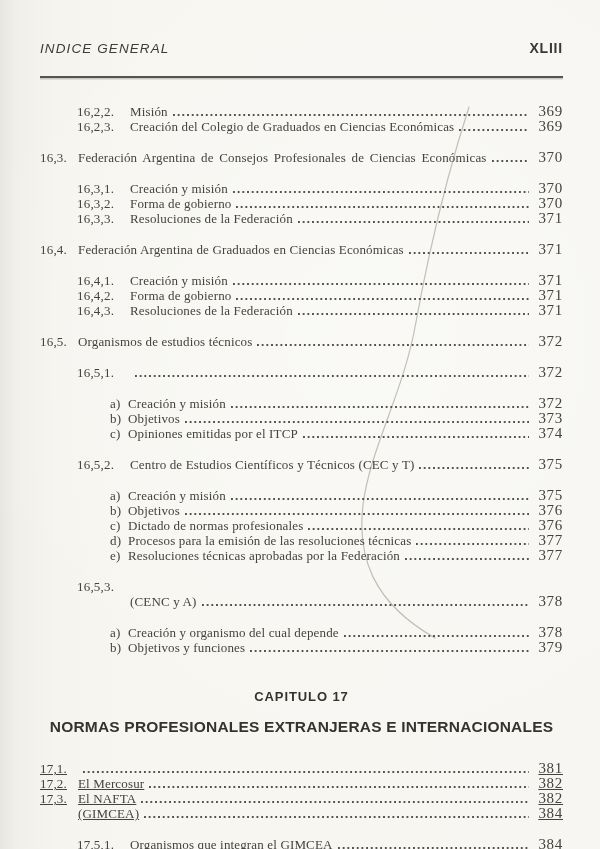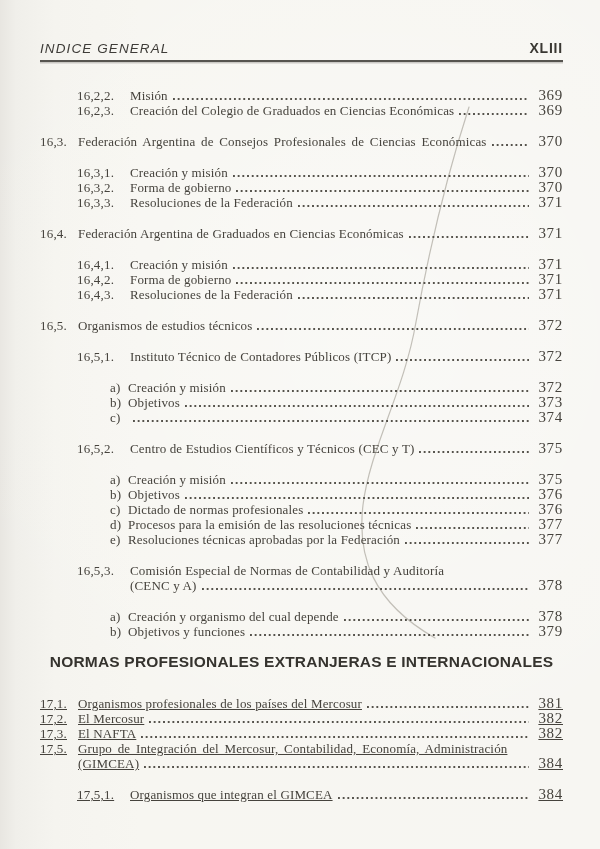--- a/index.html
+++ b/index.html
@@ -12,21 +12,21 @@
     color:#46433d;
   }
   .content { position:absolute; left:40px; top:40px; width:523px; }
 
   
   .page-header {
     display:flex; justify-content:space-between; align-items:baseline;
     font-family:"Liberation Sans", sans-serif;
     border-bottom:2.5px solid #56544f;
     box-shadow:0 1.5px 0 rgba(86,84,79,0.28);
-    padding-bottom:4px;
+    padding-bottom:20px;
   }
   .header-title { font-style:italic; font-size:13.5px; letter-spacing:1.1px; color:#3e3c38; }
   .header-page  { font-size:14px; font-weight:bold; letter-spacing:0.8px; color:#3a3833; }
 
   
   .toc { font-size:13px; }
   .toc-top { margin-top:26px; }
   .toc-bottom { margin-top:25px;text-decoration:underline; }
   .row { display:flex; align-items:baseline; line-height:15px; }
   .row.gap { margin-top:16px; }
@@ -131,38 +131,38 @@
           <span class="pagenum">371</span>
         </div>
         <div class="row lvl1 gap">
           <span class="num">16,5.</span>
           <span class="txt">Organismos de estudios técnicos</span>
           <span class="leader"></span>
           <span class="pagenum">372</span>
         </div>
         <div class="row lvl2 gap">
           <span class="num">16,5,1.</span>
-          <span class="txt">Instituto Técnico de Contadores Públicos (ITCP)</span>
           <span class="leader"></span>
           <span class="pagenum">372</span>
         </div>
         <div class="row lvl3 gap">
           <span class="num">a)</span>
           <span class="txt">Creación y misión</span>
           <span class="leader"></span>
           <span class="pagenum">372</span>
         </div>
         <div class="row lvl3">
           <span class="num">b)</span>
           <span class="txt">Objetivos</span>
           <span class="leader"></span>
           <span class="pagenum">373</span>
         </div>
         <div class="row lvl3">
           <span class="num">c)</span>
+          <span class="txt">Opiniones emitidas por el ITCP</span>
           <span class="leader"></span>
           <span class="pagenum">374</span>
         </div>
         <div class="row lvl2 gap">
           <span class="num">16,5,2.</span>
           <span class="txt">Centro de Estudios Científicos y Técnicos (CEC y T)</span>
           <span class="leader"></span>
           <span class="pagenum">375</span>
         </div>
         <div class="row lvl3 gap">
@@ -190,21 +190,20 @@
           <span class="pagenum">377</span>
         </div>
         <div class="row lvl3">
           <span class="num">e)</span>
           <span class="txt">Resoluciones técnicas aprobadas por la Federación</span>
           <span class="leader"></span>
           <span class="pagenum">377</span>
         </div>
         <div class="row lvl2 gap">
           <span class="num">16,5,3.</span>
-          <span class="txt">Comisión Especial de Normas de Contabilidad y Auditoría</span>
         </div>
         <div class="row lvl2 cont">
           <span class="txt">(CENC y A)</span>
           <span class="leader"></span>
           <span class="pagenum">378</span>
         </div>
         <div class="row lvl3 gap">
           <span class="num">a)</span>
           <span class="txt">Creación y organismo del cual depende</span>
           <span class="leader"></span>
@@ -212,46 +211,42 @@
         </div>
         <div class="row lvl3">
           <span class="num">b)</span>
           <span class="txt">Objetivos y funciones</span>
           <span class="leader"></span>
           <span class="pagenum">379</span>
         </div>
       </div>
 
     <div class="chapter">
+      <div class="chapter-kicker">CAPITULO 17</div>
       <div class="chapter-title">NORMAS PROFESIONALES EXTRANJERAS E INTERNACIONALES</div>
     </div>
 
     <div class="toc toc-bottom" id="toc-bottom">
         <div class="row lvl1">
           <span class="num">17,1.</span>
-          <span class="txt">Organismos profesionales de los países del Mercosur</span>
           <span class="leader"></span>
           <span class="pagenum">381</span>
         </div>
         <div class="row lvl1">
           <span class="num">17,2.</span>
           <span class="txt">El Mercosur</span>
           <span class="leader"></span>
           <span class="pagenum">382</span>
         </div>
         <div class="row lvl1">
           <span class="num">17,3.</span>
           <span class="txt">El NAFTA</span>
           <span class="leader"></span>
           <span class="pagenum">382</span>
         </div>
-        <div class="row lvl1">
-          <span class="num">17,5.</span>
-          <span class="txt spread">Grupo de Integración del Mercosur, Contabilidad, Economía, Administración</span>
-        </div>
         <div class="row lvl1 cont">
           <span class="txt">(GIMCEA)</span>
           <span class="leader"></span>
           <span class="pagenum">384</span>
         </div>
         <div class="row lvl2 gap">
           <span class="num">17,5,1.</span>
           <span class="txt">Organismos que integran el GIMCEA</span>
           <span class="leader"></span>
           <span class="pagenum">384</span>

